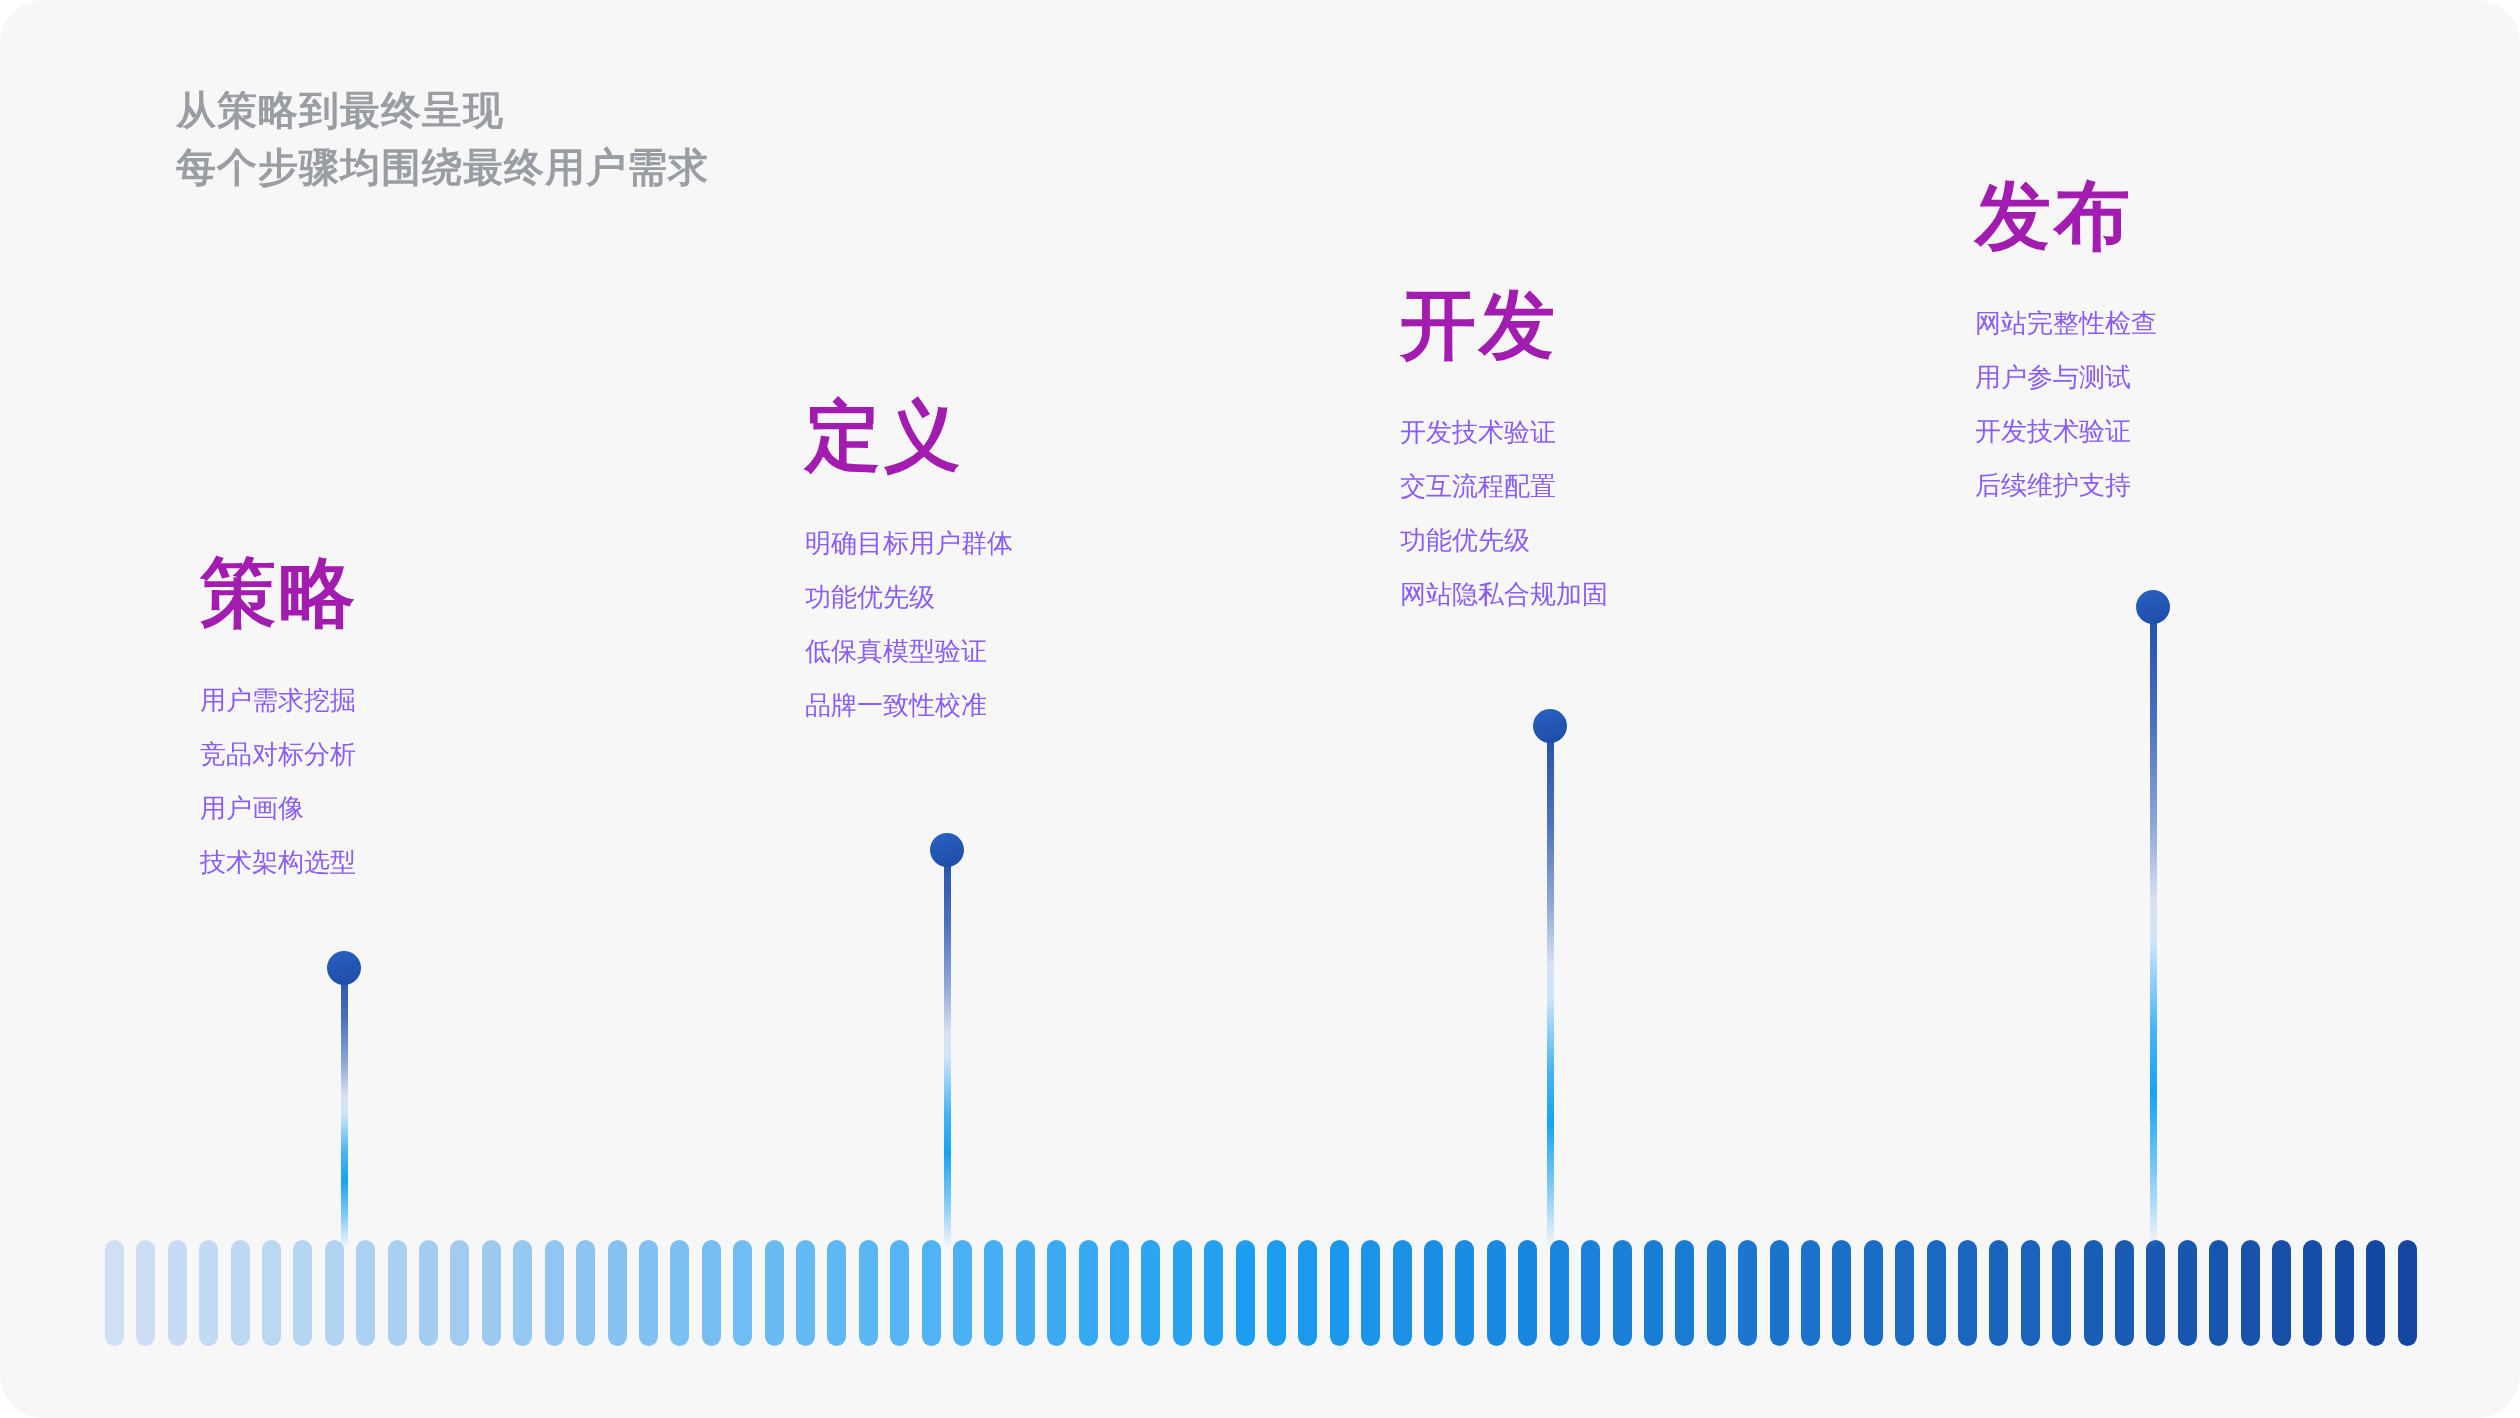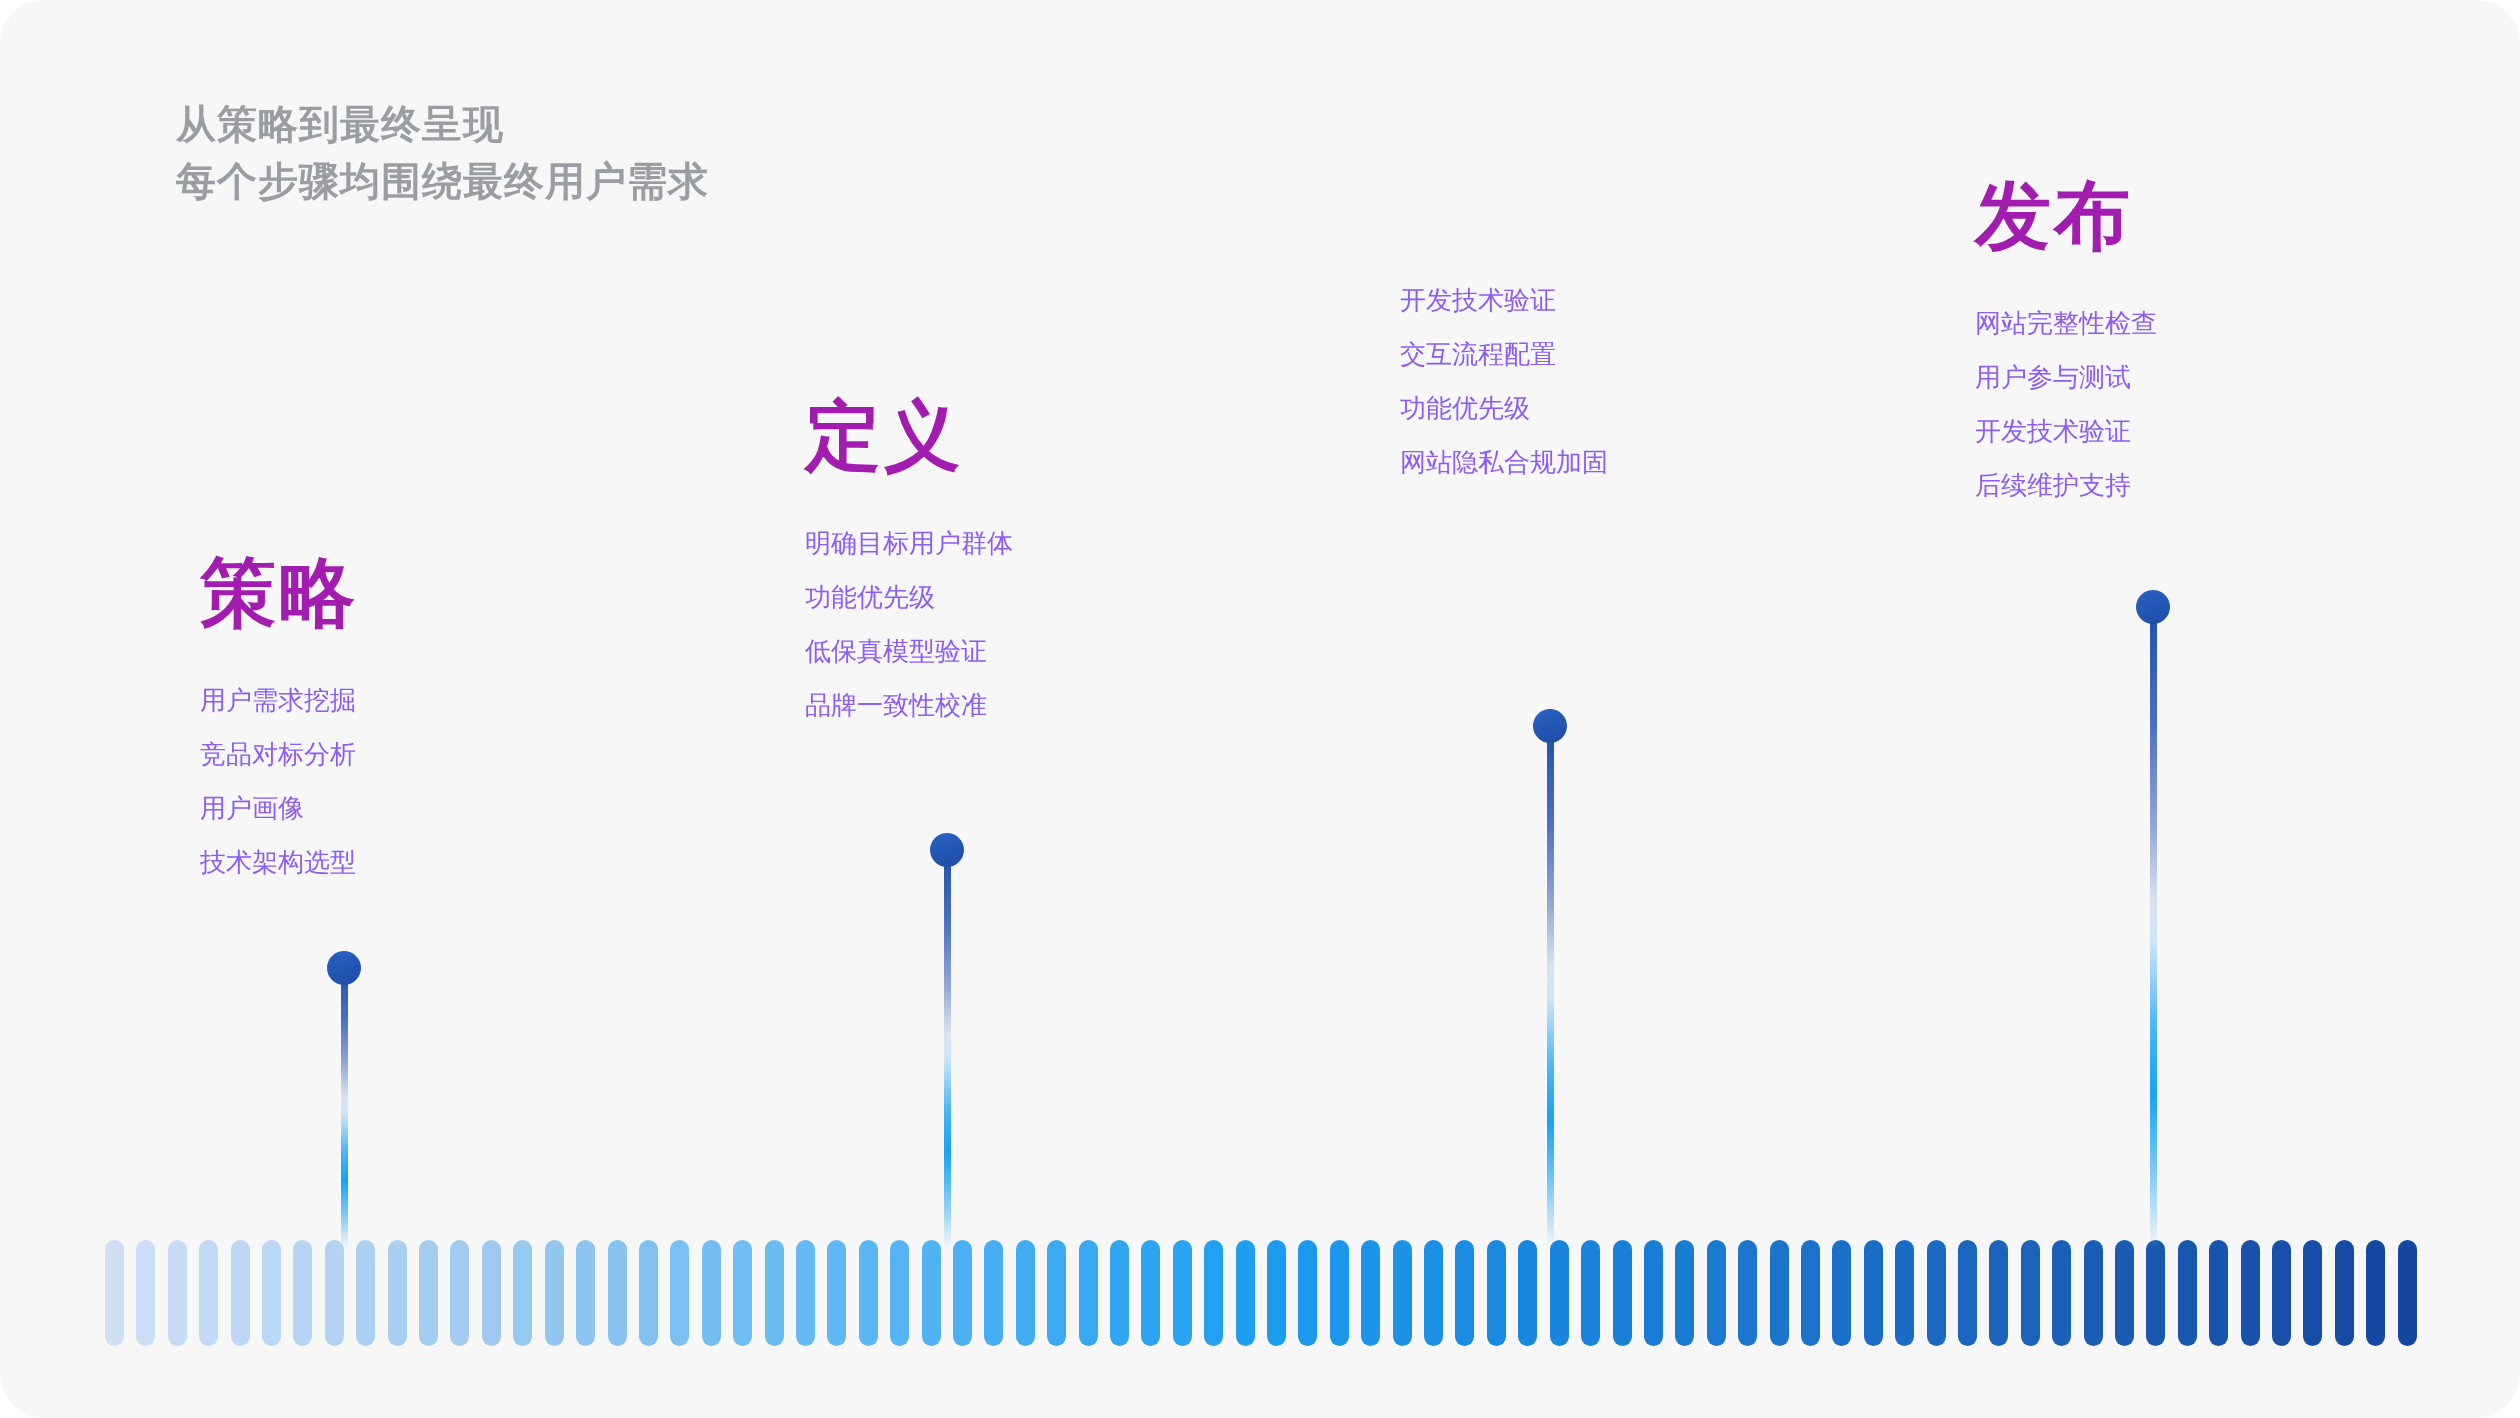--- a/index.html
+++ b/index.html
@@ -13,21 +13,21 @@
   #card {
     position:absolute; left:0; top:0;
     width:2520px; height:1418px;
     background:#f7f7f8;
     border-radius:44px;
     overflow:hidden;
   }
 
   
   #header {
-    position:absolute; left:176px; top:96px;
+    position:absolute; left:176px; top:82px;
     width:900px;
   }
   .hl {
     font-size:40px;
     font-weight:700;
     color:#9a9ea3;
     line-height:1.42;
     letter-spacing:1px;
     white-space:nowrap;
   }
@@ -121,20 +121,21 @@
       <div class="stage" style="left: 805px; top: 398px;">
         <div class="stage-title">定义</div>
         <div class="stage-items">
           <div class="stage-item">明确目标用户群体</div>
           <div class="stage-item">功能优先级</div>
           <div class="stage-item">低保真模型验证</div>
           <div class="stage-item">品牌一致性校准</div>
         </div>
       </div>
       <div class="stage" style="left: 1400px; top: 287px;">
+        <div class="stage-title">开发</div>
         <div class="stage-items">
           <div class="stage-item">开发技术验证</div>
           <div class="stage-item">交互流程配置</div>
           <div class="stage-item">功能优先级</div>
           <div class="stage-item">网站隐私合规加固</div>
         </div>
       </div>
       <div class="stage" style="left: 1975px; top: 178px;">
         <div class="stage-title">发布</div>
         <div class="stage-items">

